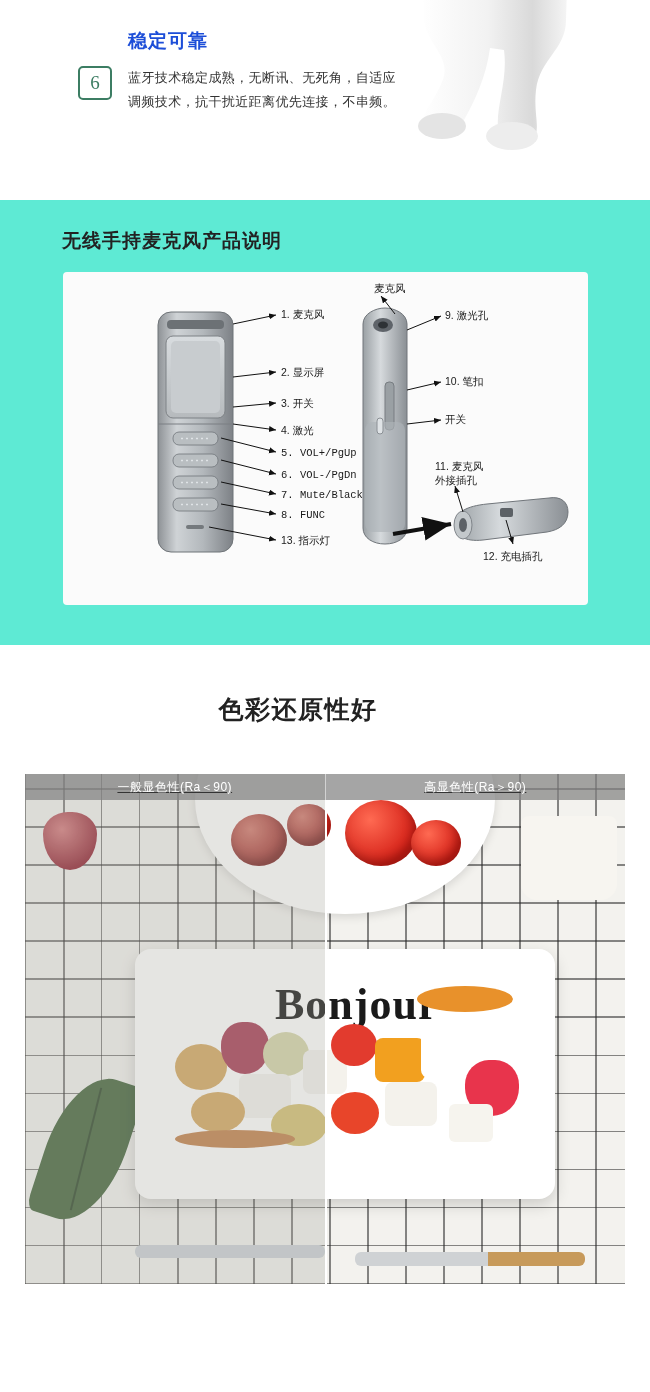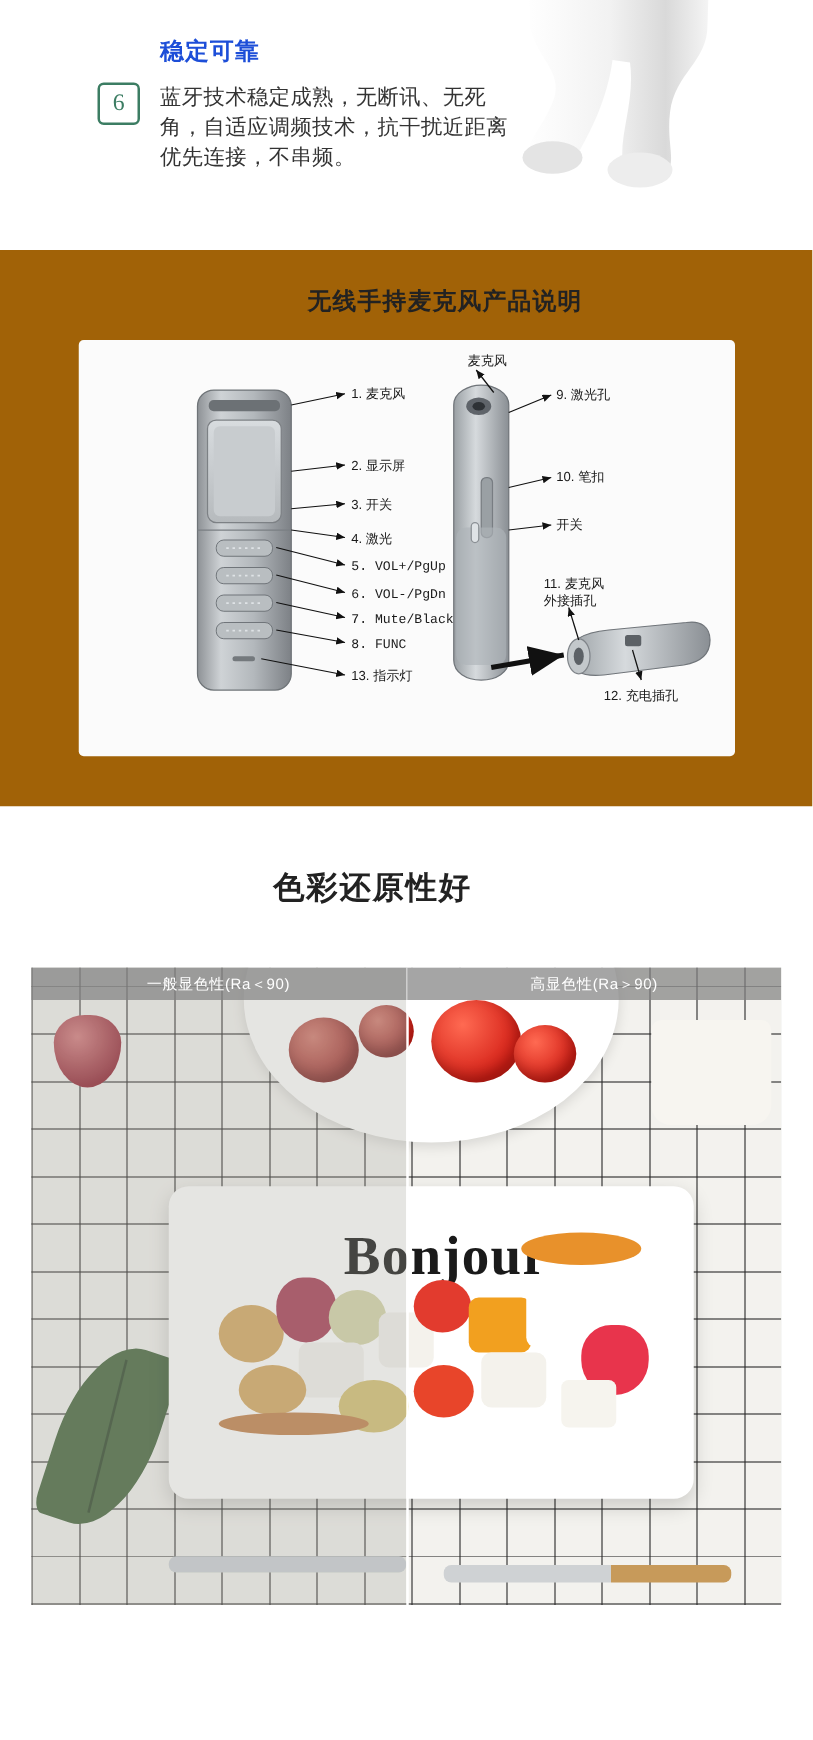--- a/index.html
+++ b/index.html
@@ -44,43 +44,42 @@
     border: 2px solid #3c7d63;
     border-radius: 5px;
     color: #3c7d63;
     font-size: 19px;
     line-height: 30px;
     text-align: center;
     font-family: "Liberation Serif", serif;
   }
   .feat-body {
     margin: 0 0 0 50px;
-    font-size: 17px;
+    font-size: 13px;
     line-height: 24px;
     color: #333;
     letter-spacing: 0.4px;
   }
 
   
   .legs-wrap {
     position: absolute;
     right: 40px;
     top: -70px;
     width: 220px;
     height: 250px;
     pointer-events: none;
   }
 
   
   .sec-desc {
     position: relative;
     width: 650px;
-    background: #a16207;
+    background: #5eead4;
     padding: 0 0 40px 0;
-    text-align: center;
   }
   .desc-head {
     position: relative;
     padding: 28px 0 18px 62px;
   }
   .desc-head h2 {
     margin: 0;
     font-size: 19px;
     font-weight: bold;
     color: #222;
@@ -126,20 +125,21 @@
     margin: 0 auto;
     overflow: hidden;
     background: #ddd;
   }
   .cmp-labels {
     position: absolute;
     left: 0; top: 0; right: 0;
     height: 26px;
     display: flex;
     z-index: 6;
+    text-decoration: underline;
   }
   .cmp-label {
     flex: 1;
     background: rgba(130,130,130,0.72);
     color: #fff;
     font-size: 12px;
     line-height: 26px;
     text-align: center;
     letter-spacing: 0.5px;
   }

